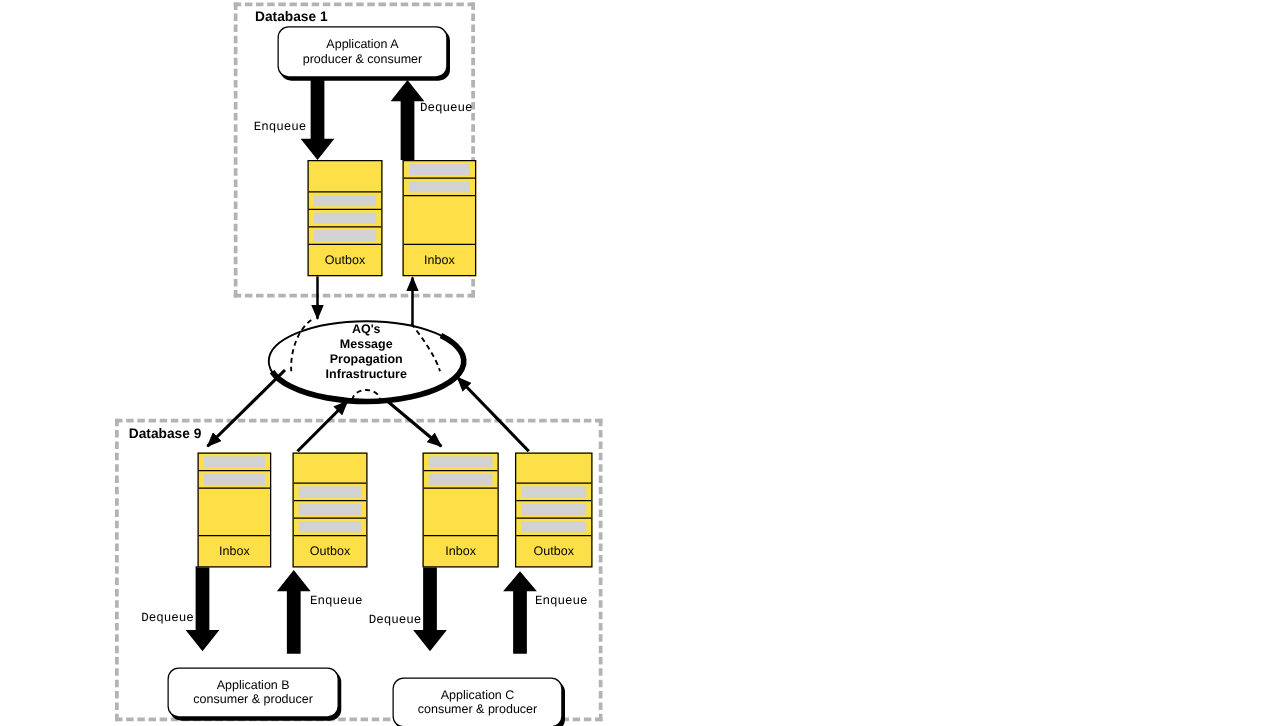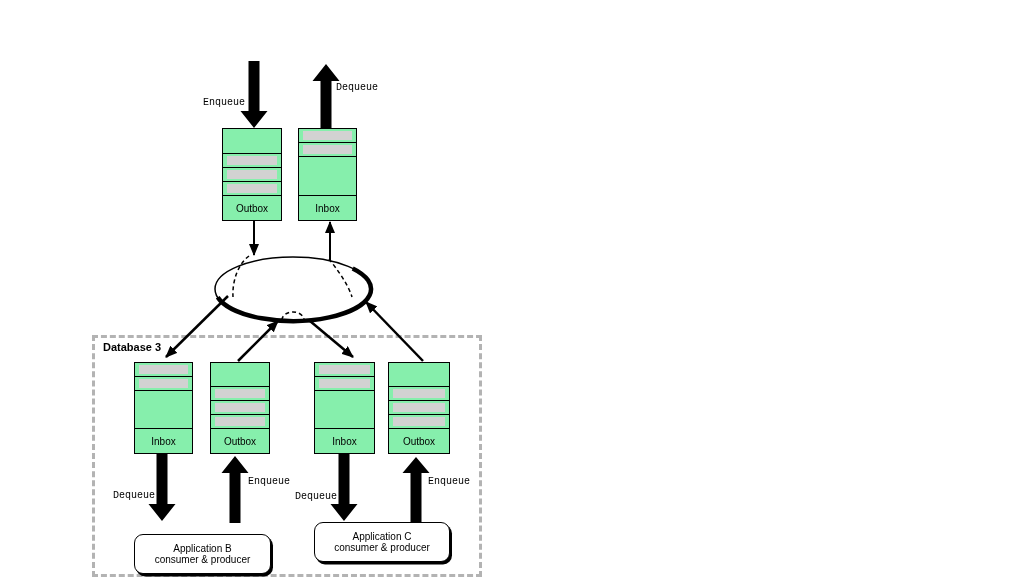--- a/index.html
+++ b/index.html
@@ -6,41 +6,44 @@
   .canvas{position:relative;width:1013px;height:581px;background:#fff;overflow:hidden;
           font-family:"Liberation Sans",sans-serif;font-size:10px;color:#000;}
   .dbox{position:absolute;border:3px dashed #b3b3b3;box-sizing:border-box;z-index:1;background:transparent;}
   .dlabel{font-weight:bold;font-size:11px;line-height:12px;}
   #db1 .dlabel{padding:3px 0 0 14px;}
   #db2 .dlabel{padding:3px 0 0 8px;}
   svg.wires{position:absolute;left:0;top:0;z-index:2;}
   .appbox{position:absolute;z-index:3;background:#fff;border:1.5px solid #000;border-radius:9px;
           box-shadow:2px 2.5px 0 #000;box-sizing:border-box;display:flex;flex-direction:column;
           align-items:center;justify-content:center;text-align:center;line-height:11.5px;}
-  .queue{position:absolute;z-index:3;background:#86efac;border:1.3px solid #000;box-sizing:border-box;
-         display:flex;flex-direction:column;}
+  .queue{position:absolute;z-index:3;background:#fde047;border:1.3px solid #000;box-sizing:border-box;
+         display:flex;flex-direction:column;margin-left:24px;}
   .qrow{height:14px;box-sizing:border-box;}
   .qrow.bt{border-top:1px solid #000;}
   .qrow.bb{border-bottom:1px solid #000;}
   .qbar{height:9px;margin:2px 4px;background:#d2d2d2;}
   .qspacer{flex:1;}
   .qlabel{height:24px;border-top:1px solid #000;display:flex;align-items:center;justify-content:center;}
   .lbl{position:absolute;z-index:3;line-height:11px;white-space:nowrap;font-family:Liberation Mono, monospace;}
   .lbl.r{text-align:right;}
   .infra-text{position:absolute;z-index:3;left:228px;top:258px;width:130px;text-align:center;
               font-weight:bold;line-height:12px;}
 </style>
 </head>
 <body>
 
 <div class="canvas">
 
+  <div id="db1" class="dbox" style="left:187px;top:2px;width:193px;height:236px;">
+    <div class="dlabel">Database 1</div>
+  </div>
 
   <div id="db2" class="dbox" style="left:92px;top:335px;width:390px;height:242px;">
-    <div class="dlabel">Database 3</div>
+    <div class="dlabel">Database 9</div>
   </div>
 
   <svg class="wires" width="1013" height="581" viewBox="0 0 1013 581">
     <defs>
       <marker id="ah" viewBox="0 0 12 10" refX="11" refY="5" markerWidth="12" markerHeight="10" markerUnits="userSpaceOnUse" orient="auto">
         <path d="M0,0 L12,5 L0,10 Z" fill="#000"></path>
       </marker>
     </defs>
 
     <ellipse cx="293" cy="289" rx="78" ry="32" fill="#fff" stroke="#000" stroke-width="1.5"></ellipse>
@@ -57,20 +60,24 @@
     <line x1="423" y1="361" x2="366" y2="302" stroke="#000" stroke-width="2.5" marker-end="url(#ah)"></line>
 
     <polygon points="248.5,61 259.5,61 259.5,111 267.5,111 254,128 240.5,111 248.5,111" fill="#000"></polygon>
     <polygon points="320.5,128 320.5,81 312.5,81 326,64 339.5,81 331.5,81 331.5,128" fill="#000"></polygon>
     <polygon points="156.5,453 167.5,453 167.5,504 175.5,504 162,521 148.5,504 156.5,504" fill="#000"></polygon>
     <polygon points="229.5,523 229.5,473 221.5,473 235,456 248.5,473 240.5,473 240.5,523" fill="#000"></polygon>
     <polygon points="338.5,453 349.5,453 349.5,504 357.5,504 344,521 330.5,504 338.5,504" fill="#000"></polygon>
     <polygon points="410.5,523 410.5,473 402.5,473 416,457 429.5,473 421.5,473 421.5,523" fill="#000"></polygon>
   </svg>
 
+  <div class="appbox" style="left:222px;top:21px;width:136px;height:41px;">
+    <div>Application A</div>
+    <div>producer &amp; consumer</div>
+  </div>
 
   <div class="queue" style="left:222px;top:128px;width:60px;height:93px;">
     <div class="qspacer"></div>
     <div class="qrow bt">
         <div class="qbar"></div>
       </div>
     <div class="qrow bt">
         <div class="qbar"></div>
       </div>
     <div class="qrow bt">
@@ -86,20 +93,26 @@
     <div class="qrow bb">
         <div class="qbar"></div>
       </div>
     <div class="qspacer"></div>
     <div class="qlabel">Inbox</div>
   </div>
 
   <div class="lbl r" style="left:195px;top:97px;width:50px;">Enqueue</div>
   <div class="lbl" style="left:336px;top:82px;">Dequeue</div>
 
+  <div class="infra-text">
+    <div>AQ's</div>
+    <div>Message</div>
+    <div>Propagation</div>
+    <div>Infrastructure</div>
+  </div>
 
   <div class="queue" style="left:134px;top:362px;width:59px;height:92px;">
     <div class="qrow bb">
         <div class="qbar"></div>
       </div>
     <div class="qrow bb">
         <div class="qbar"></div>
       </div>
     <div class="qspacer"></div>
     <div class="qlabel">Inbox</div>
@@ -147,18 +160,18 @@
   <div class="lbl r" style="left:105px;top:490px;width:50px;">Dequeue</div>
   <div class="lbl" style="left:248px;top:476px;">Enqueue</div>
   <div class="lbl r" style="left:287px;top:491px;width:50px;">Dequeue</div>
   <div class="lbl" style="left:428px;top:476px;">Enqueue</div>
 
   <div class="appbox" style="left:134px;top:534px;width:137px;height:40px;">
     <div>Application B</div>
     <div>consumer &amp; producer</div>
   </div>
 
-  <div class="appbox" style="left:314px;top:522px;width:136px;height:40px;">
+  <div class="appbox" style="left:314px;top:542px;width:136px;height:40px;">
     <div>Application C</div>
     <div>consumer &amp; producer</div>
   </div>
 
 </div>
 
 </body></html>

